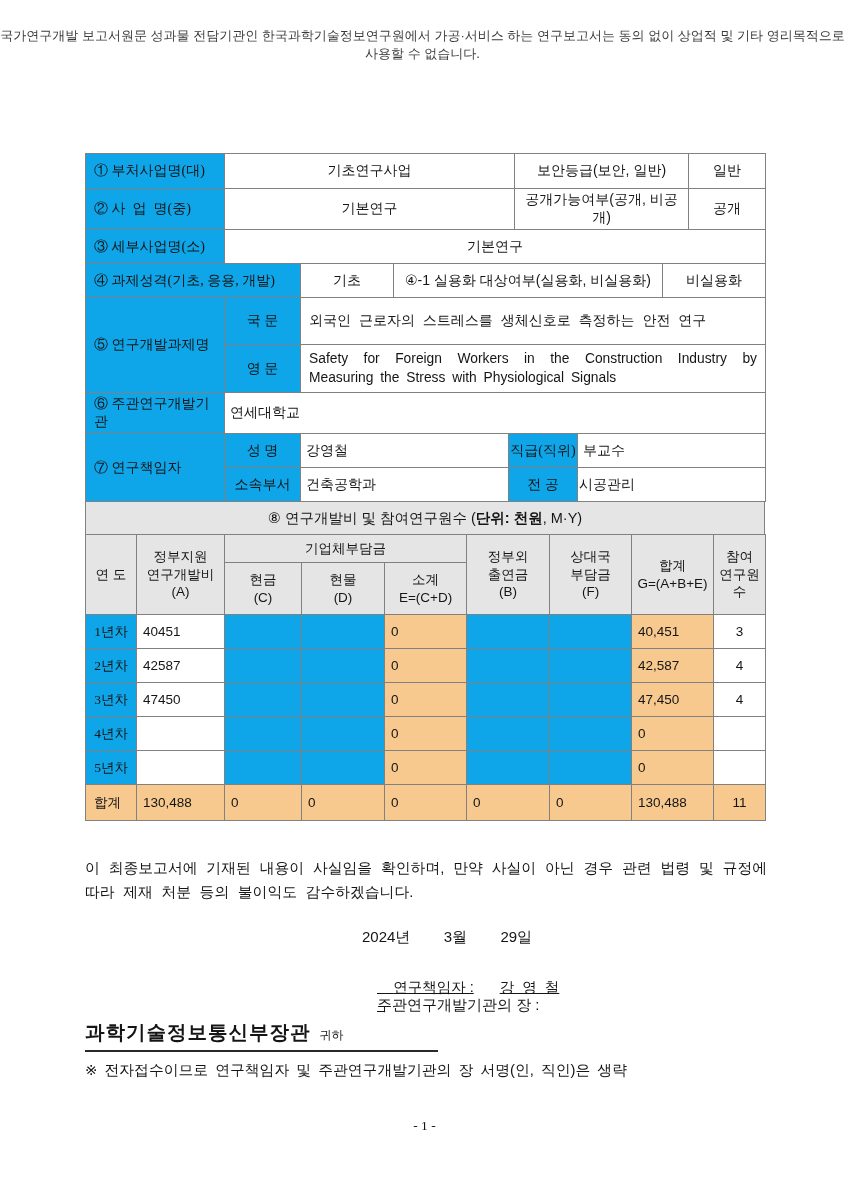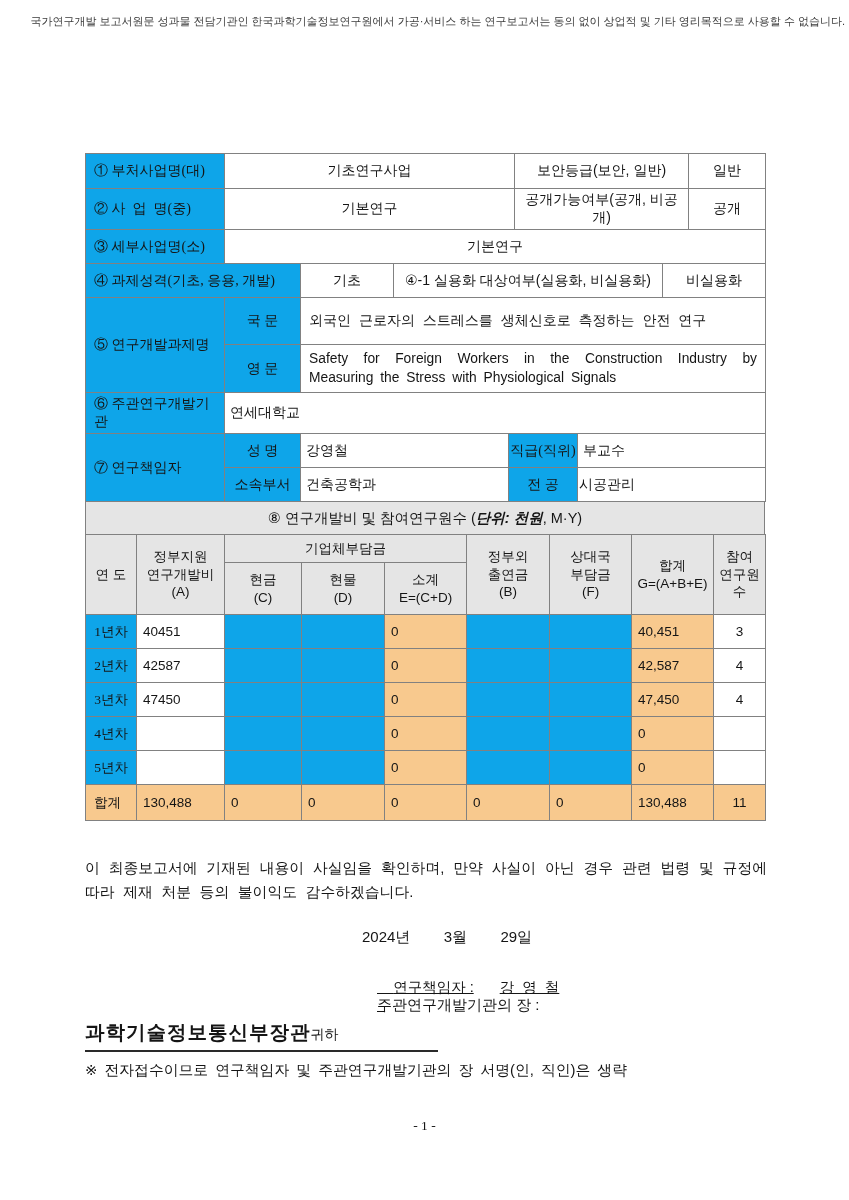--- a/index.html
+++ b/index.html
@@ -2,22 +2,23 @@
 <html><head>
 <meta charset="utf-8">
 <style>
   html,body { margin:0; padding:0; background:#ffffff; }
   .page {
     position:relative; width:849px; height:1200px; background:#ffffff;
     font-family:"Liberation Sans","DejaVu Sans",sans-serif; color:#151515;
     overflow:hidden;
   }
   .disclaimer {
-    position:absolute; top:14px; right:4px; font-size:11px; color:#3a3a3a;
+    position:absolute; top:27px; right:4px; font-size:13px; color:#3a3a3a;
     letter-spacing:0px;
+    text-align:center;
   }
   .title {
     position:absolute; top:94px; left:0; width:100%; text-align:center;
     font-size:29px; font-weight:bold; letter-spacing:3px;
   }
   .content { position:absolute; left:85px; top:153px; width:680px; }
   table { border-collapse:collapse; table-layout:fixed; width:680px; }
   .stack { margin-top:-1px; }
   td {
     border:1px solid #818181; font-size:14px; padding:2px 6px;
@@ -29,35 +30,35 @@
   .num { text-align:left; padding-right:8px; }
   .pre { white-space:pre; }
   .hdr { background:#e5e5e5; white-space:pre-line; line-height:1.3; font-size:13.5px; padding:2px 3px; }
   .budget td { font-size:13.5px; }
   .eng { font-size:13.8px; line-height:1.35; text-align:justify; word-spacing:3px; padding:4px 8px; }
   .kor-title { word-spacing:4px; }
   .bar {
     border:1px solid #818181; margin-top:-1px; height:32px; background:#e5e5e5;
     display:flex; align-items:center; justify-content:center; font-size:14.5px;
   }
-  .bar b { font-weight:bold;font-style:italic; }
+  .bar b { font-weight:bold; }
   .declaration {
     position:absolute; left:85px; top:857px; width:682px; font-size:14.8px;
     line-height:1.6; text-align:justify; word-spacing:4.5px;
   }
   .sig-date { position:absolute; left:362px; top:928px; font-size:15px; white-space:pre; }
   .sig-pi   { position:absolute; left:377px; top:962px; font-size:14.5px; white-space:pre;text-decoration:underline; }
   .sig-org  { position:absolute; left:377px; top:996px; font-size:15px; white-space:pre; }
   .sig-pi .gap { display:inline-block; width:26px; }
   .minister-line {
     position:absolute; left:85px; top:1019px; width:353px;
     border-bottom:2px solid #2a2a2a; padding-bottom:4px; white-space:nowrap;
   }
   .minister-line .minister { font-size:19.5px; font-weight:bold; letter-spacing:1px; }
-  .minister-line .suffix { font-size:14px; }
+  .minister-line .suffix { font-size:12px; margin-left:9px; }
   .note { position:absolute; left:85px; top:1061px; font-size:14.8px; word-spacing:3px; white-space:nowrap; }
   .page-num { position:absolute; top:1118px; left:0; width:100%; text-align:center; font-size:13.5px; font-family:"Liberation Serif","DejaVu Serif",serif; }
 </style>
 </head>
 <body>
 
 <div class="page">
 
   <div class="disclaimer">국가연구개발 보고서원문 성과물 전담기관인 한국과학기술정보연구원에서 가공·서비스 하는 연구보고서는 동의 없이 상업적 및 기타 영리목적으로 사용할 수 없습니다.</div>
 

